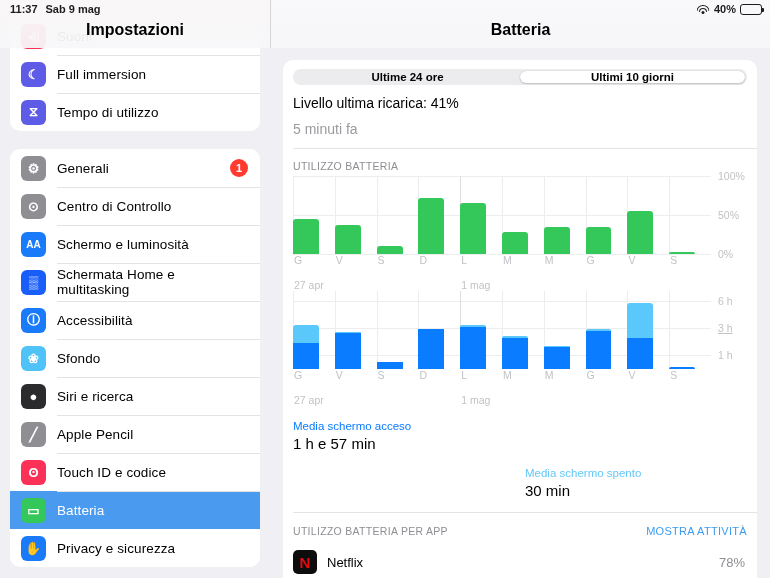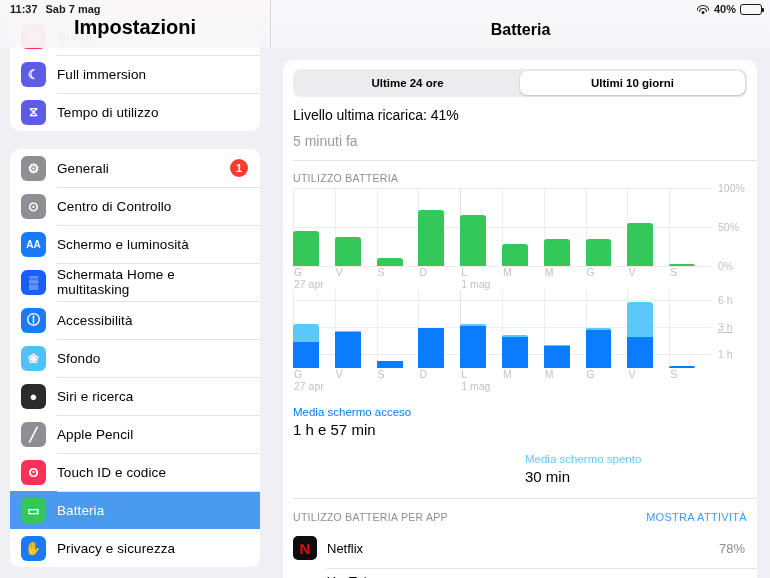--- a/index.html
+++ b/index.html
@@ -38,21 +38,21 @@
   .sidebar {
     width: 270px; height: 578px; background: #efeff4;
     position: relative; overflow: hidden; flex: none;
   }
   .sb-header {
     position: absolute; top: 0; left: 0; width: 270px; height: 48px;
     background: linear-gradient(to bottom, rgba(250,247,247,.97), rgba(247,247,249,.94));
     display: flex; align-items: flex-end; justify-content: center;
     padding-bottom: 9px; z-index: 20;
   }
-  .sb-header-title { font-size: 20px; font-weight: bold; color: #000; }
+  .sb-header-title { font-size: 16px; font-weight: bold; color: #000; }
   .sb-scroll { position: absolute; top: 48px; left: 0; width: 270px;
                bottom: 0; padding: 0 10px; }
   .sb-group { background: #fff; border-radius: 10px; overflow: hidden;
               margin-bottom: 18px; }
   .sb-group.clip-top { border-radius: 0 0 10px 10px; margin-top: -31px; }
   .sb-row { display: flex; align-items: center; height: 38px;
             padding: 0 12px 0 11px; position: relative; }
   .sb-row + .sb-row::before {
     content:''; position:absolute; left: 47px; right: 0; top: 0;
     height: 1px; background: #e3e3e6; }
@@ -77,21 +77,21 @@
     display: flex; align-items: flex-end; justify-content: center;
     padding-bottom: 9px; z-index: 20; }
   .dt-header-title { font-size: 16px; font-weight: bold; color: #000; }
   .dt-scroll { position: absolute; top: 48px; left: 0; right: 0; bottom: 0;
                padding: 12px 13px 0 13px; }
   .card { background: #fff; border-radius: 10px; overflow: hidden; }
 
   
   .seg-wrap { padding: 9px 10px 0 10px; }
   .seg { display: flex; background: #ececee; border-radius: 8px;
-         padding: 2px; height: 28px; }
+         padding: 2px; height: 16px; }
   .seg-item { flex: 1; display: flex; align-items: center;
      justify-content: center; font-size: 11.5px; font-weight: bold;
      color: #000; border-radius: 6.5px; }
   .seg-item.active { background: #fff;
      box-shadow: 0 0 1px rgba(0,0,0,.25), 0 1px 2px rgba(0,0,0,.16); }
 
   .lastcharge { padding: 10px 10px 11px 10px; }
   .lc-main { font-size: 14px; color: #000; }
   .lc-sub { font-size: 14px; color: #9b9b9f; margin-top: 10px; }
   .divider { height: 1px; background: #e3e3e6; margin-left: 10px; }
@@ -114,21 +114,21 @@
      flex-direction: column; justify-content: flex-end; border-radius: 0; }
   .bar .off { background: #5ac8fa; border-radius: 3px 3px 0 0; }
   .bar .on  { background: #0a7cff; }
   .bar.stack.noo .on { border-radius: 3px 3px 0 0; }
   .yaxis { width: 46px; position: relative; flex: none; }
   .ylab { position: absolute; left: 7px; font-size: 10.5px;
           color: #c2c2c6; transform: translateY(-50%); }
   .xaxis { display: flex; padding: 0 0 0 10px; }
   .xarea { flex: 1; display: flex; }
   .xslot { flex: 1; font-size: 10.5px; color: #c2c2c6; padding-left: 1px; }
-  .xslot .sub { margin-top: 0; white-space: nowrap; }
+  .xslot .sub { margin-top: 13px; white-space: nowrap; }
   .xpad { width: 46px; flex: none; }
 
   .avgs { display: flex; padding: 14px 0 13px 10px; }
   .avg { flex: 1; }
   .avg-label { font-size: 11.5px; }
   .avg-label.on { color: #0a7cff; }
   .avg-label.off { color: #64c8f7; margin-top: 47px; }
   .avg-val { font-size: 15px; color: #000; margin-top: 3px; }
 
   .apps-head { display: flex; align-items: baseline;
@@ -149,21 +149,21 @@
   .app-pct { margin-left: auto; font-size: 13px; color: #8e8e93; }
 </style>
 </head>
 <body>
 
 <div id="app">
 
   <div class="statusbar">
     <div class="sb-left">
       <span>11:37</span>
-      <span>Sab 7 mag</span>
+      <span>Sab 9 mag</span>
     </div>
     <div class="sb-right">
       <span class="wifi-ic">
           <i></i>
           <i></i>
           <i></i>
         </span>
       <span>40%</span>
       <span class="batt-ic">
         <span class="batt-fill" style="width:40%"></span>

